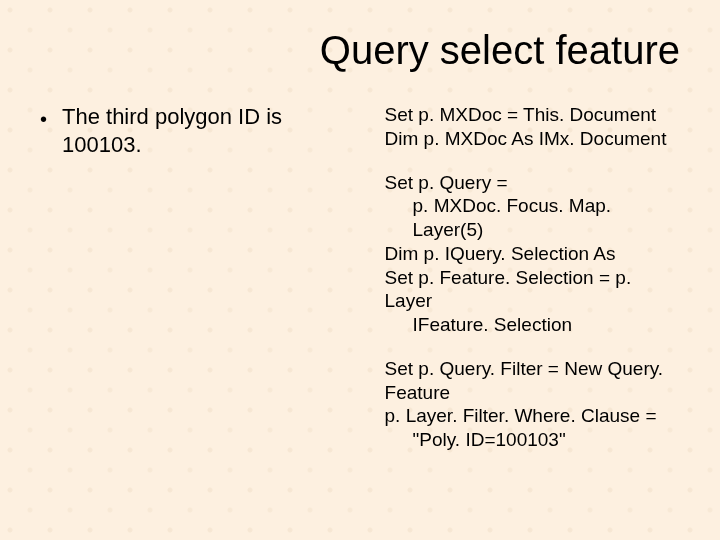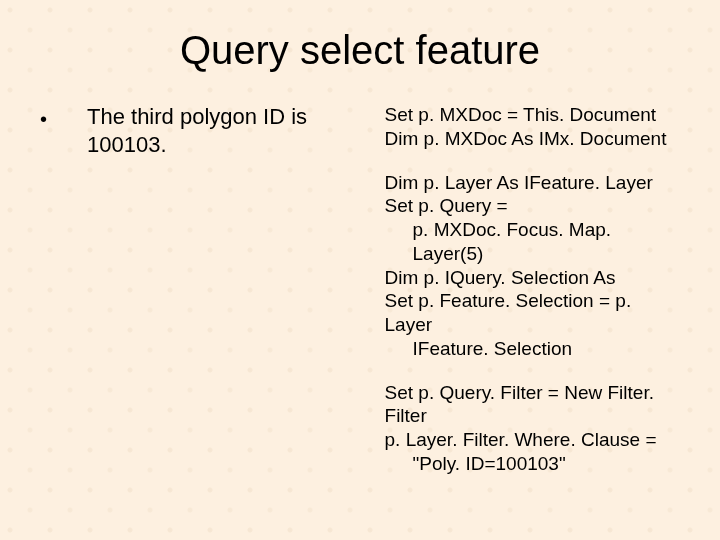--- a/index.html
+++ b/index.html
@@ -17,21 +17,21 @@
     background-size: 40px 40px;
     font-family: Arial, Helvetica, sans-serif;
     color: #000;
     box-sizing: border-box;
     padding: 28px 40px 20px 40px;
     display: flex;
     flex-direction: column;
   }
   .title {
     font-size: 40px;
-    text-align: center;
+    text-align: right;
     margin: 0 0 30px 0;
     font-weight: normal;
   }
   .cols {
     display: flex;
     flex: 1;
     gap: 18px;
   }
   .left {
     flex: 1.05;
@@ -39,21 +39,20 @@
     line-height: 1.25;
   }
   .right {
     flex: 0.95;
     font-size: 19px;
     line-height: 1.25;
   }
   .bullet {
     display: flex;
     margin-bottom: 26px;
-    gap: 25px;
   }
   .bullet .dot {
     flex: 0 0 22px;
     padding-top: 2px;
   }
   .bullet .dot::before {
     content: "•";
     font-size: 20px;
   }
   .bullet .text {
@@ -88,29 +87,28 @@
   </div>
 
   <div class="right">
 
     <div class="codeblock">
       <div class="codeline">Set p. MXDoc = This. Document</div>
       <div class="codeline">Dim p. MXDoc  As IMx. Document</div>
     </div>
 
     <div class="codeblock">
-      <div class="codeline">Dim p. Layer As IFeature. Layer</div>
       <div class="codeline">Set p. Query =</div>
       <div class="codeline indent">p. MXDoc. Focus. Map. Layer(5)</div>
       <div class="codeline">Dim p. IQuery. Selection As</div>
       <div class="codeline">Set p. Feature. Selection = p. Layer</div>
       <div class="codeline indent">IFeature. Selection</div>
     </div>
 
     <div class="codeblock">
-      <div class="codeline">Set p. Query. Filter = New Filter. Filter</div>
+      <div class="codeline">Set p. Query. Filter = New Query. Feature</div>
       <div class="codeline">p. Layer. Filter. Where. Clause =</div>
       <div class="codeline indent">"Poly. ID=100103"</div>
     </div>
 
   </div>
 
 </div>
 
 </body></html>

